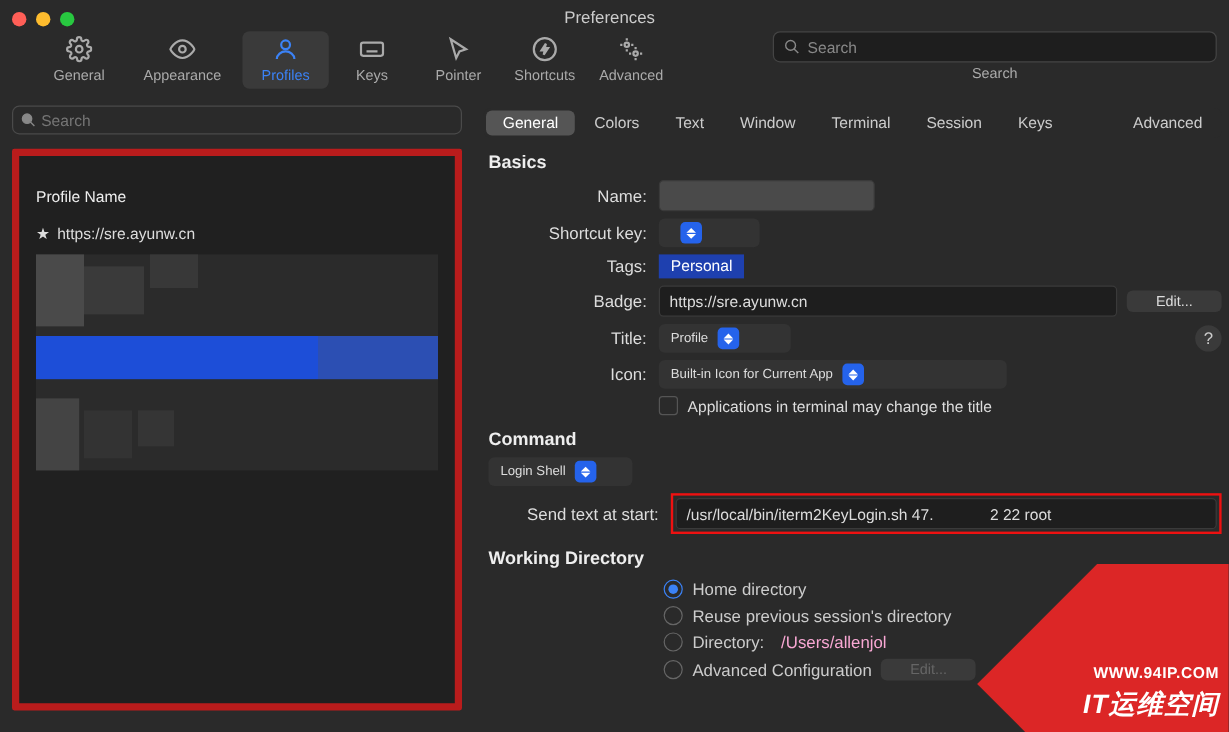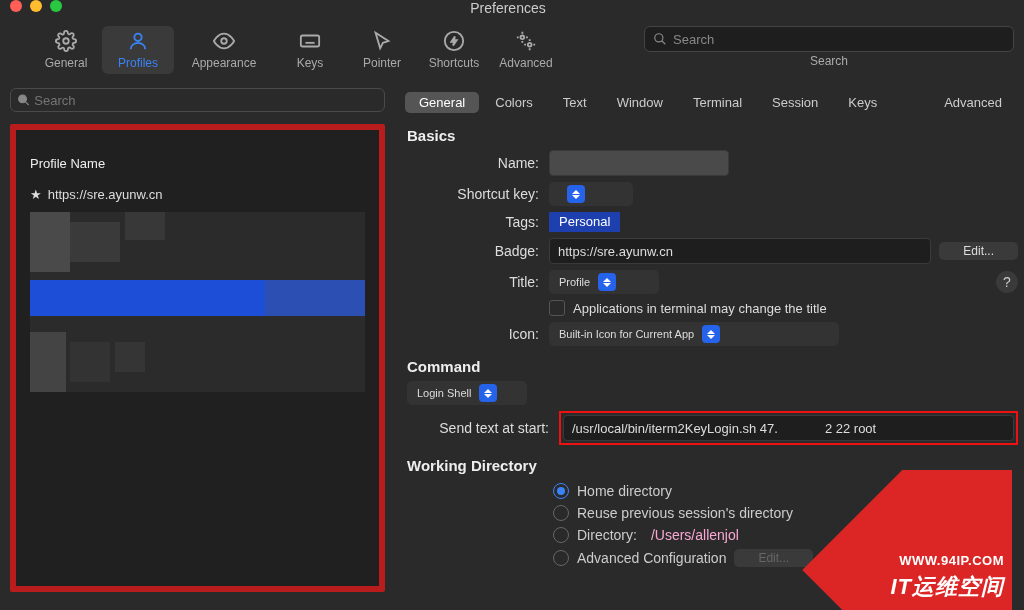--- a/index.html
+++ b/index.html
@@ -1,18 +1,18 @@
 <!DOCTYPE html>
 <html><head>
 <meta charset="utf-8">
 <style>
   * { margin: 0; padding: 0; box-sizing: border-box; font-family: -apple-system, "Helvetica Neue", Arial, sans-serif; }
   body { width: 1024px; height: 610px; background: #2a2a2a; color: #ddd; overflow: hidden; position: relative; font-size: 13px; }
 
-  .titlebar { height: 22px; display: flex; align-items: flex-start; padding: 0 10px; }
+  .titlebar { height: 22px; display: flex; align-items: flex-end; padding: 0 10px; }
   .traffic { display: flex; gap: 8px; }
   .traffic span { width: 12px; height: 12px; border-radius: 50%; display: inline-block; }
   .t-red { background: #ff5f57; }
   .t-yellow { background: #febc2e; }
   .t-green { background: #28c840; }
   .title { flex: 1; text-align: center; color: #ccc; font-size: 14px; margin-left: -60px; }
 
   .toolbar { display: flex; align-items: flex-start; padding: 4px 10px 8px 30px; gap: 0; }
   .tool-group { display: flex; gap: 0; }
   .tool { width: 72px; display: flex; flex-direction: column; align-items: center; gap: 4px; color: #aaa; cursor: pointer; padding: 4px 0; border-radius: 6px; }
@@ -57,21 +57,21 @@
   .edit-btn.disabled { color: #666; }
   .checkbox { width: 16px; height: 16px; border: 1px solid #555; border-radius: 3px; display: inline-block; flex-shrink: 0; }
   .help-btn { width: 22px; height: 22px; border-radius: 50%; background: #3a3a3a; color: #ccc; display: flex; align-items: center; justify-content: center; font-size: 14px; margin-left: auto; }
   .tag-pill { background: #1e40af; padding: 2px 10px 3px; font-size: 13px; color: #fff; display: inline-block; }
   .radio { width: 16px; height: 16px; border: 1px solid #666; border-radius: 50%; display: inline-flex; align-items: center; justify-content: center; flex-shrink: 0; }
   .radio.checked { border-color: #3b82f6; }
   .radio.checked::after { content: ""; width: 8px; height: 8px; border-radius: 50%; background: #3b82f6; }
   .wd-row { display: flex; align-items: center; gap: 8px; padding: 3px 0 3px 150px; font-size: 14px; color: #ccc; }
   .redbox { border: 2px solid #e11; padding: 2px; }
 
-  .watermark { position: absolute; bottom: 0; right: 12px; width: 260px; height: 140px; pointer-events: none; overflow: hidden; }
+  .watermark { position: absolute; bottom: 0; right: 0; width: 260px; height: 140px; pointer-events: none; overflow: hidden; }
   .corner { position: absolute; bottom: -80px; right: -80px; width: 240px; height: 240px; background: #dc2626; transform: rotate(45deg); }
   .wm-text1 { position: absolute; bottom: 42px; right: 8px; color: #fff; font-weight: 700; font-size: 13px; letter-spacing: 0.5px; }
   .wm-text2 { position: absolute; bottom: 8px; right: 8px; color: #fff; font-weight: 800; font-size: 22px; font-style: italic; letter-spacing: 1px; }
 </style>
 </head>
 <body>
 
 <div class="titlebar">
   <div class="traffic">
     <span class="t-red"></span>
@@ -83,33 +83,33 @@
 
 <div class="toolbar">
   <div class="tool-group">
     <div class="tool">
       <svg viewBox="0 0 24 24" fill="none" stroke="currentColor" stroke-width="2">
           <circle cx="12" cy="12" r="3"></circle>
           <path d="M19.4 15a1.7 1.7 0 0 0 .3 1.8l.1.1a2 2 0 1 1-2.8 2.8l-.1-.1a1.7 1.7 0 0 0-1.8-.3 1.7 1.7 0 0 0-1 1.5V21a2 2 0 1 1-4 0v-.1a1.7 1.7 0 0 0-1-1.5 1.7 1.7 0 0 0-1.8.3l-.1.1a2 2 0 1 1-2.8-2.8l.1-.1a1.7 1.7 0 0 0 .3-1.8 1.7 1.7 0 0 0-1.5-1H3a2 2 0 1 1 0-4h.1a1.7 1.7 0 0 0 1.5-1 1.7 1.7 0 0 0-.3-1.8l-.1-.1a2 2 0 1 1 2.8-2.8l.1.1a1.7 1.7 0 0 0 1.8.3h0a1.7 1.7 0 0 0 1-1.5V3a2 2 0 1 1 4 0v.1a1.7 1.7 0 0 0 1 1.5h0a1.7 1.7 0 0 0 1.8-.3l.1-.1a2 2 0 1 1 2.8 2.8l-.1.1a1.7 1.7 0 0 0-.3 1.8v0a1.7 1.7 0 0 0 1.5 1H21a2 2 0 1 1 0 4h-.1a1.7 1.7 0 0 0-1.5 1z"></path>
         </svg>
       <span class="tool-label">General</span>
     </div>
+    <div class="tool wider">
+      <svg viewBox="0 0 24 24" fill="none" stroke="currentColor" stroke-width="2">
+          <path d="M1 12s4-8 11-8 11 8 11 8-4 8-11 8-11-8-11-8z"></path>
+          <circle cx="12" cy="12" r="3"></circle>
+        </svg>
+      <span class="tool-label">Appearance</span>
+    </div>
     <div class="tool active">
       <svg viewBox="0 0 24 24" fill="none" stroke="currentColor" stroke-width="2">
           <circle cx="12" cy="8" r="4"></circle>
           <path d="M4 21c0-4 4-7 8-7s8 3 8 7"></path>
         </svg>
       <span class="tool-label">Profiles</span>
-    </div>
-    <div class="tool wider">
-      <svg viewBox="0 0 24 24" fill="none" stroke="currentColor" stroke-width="2">
-          <path d="M1 12s4-8 11-8 11 8 11 8-4 8-11 8-11-8-11-8z"></path>
-          <circle cx="12" cy="12" r="3"></circle>
-        </svg>
-      <span class="tool-label">Appearance</span>
     </div>
     <div class="tool">
       <svg viewBox="0 0 24 24" fill="none" stroke="currentColor" stroke-width="2">
           <rect x="2" y="6" width="20" height="12" rx="2"></rect>
           <line x1="6" y1="10" x2="6" y2="10"></line>
           <line x1="10" y1="10" x2="10" y2="10"></line>
           <line x1="14" y1="10" x2="14" y2="10"></line>
           <line x1="18" y1="10" x2="18" y2="10"></line>
           <line x1="7" y1="14" x2="17" y2="14"></line>
         </svg>
@@ -229,34 +229,34 @@
       <div class="field-box">
         <div class="select-box" style="min-width:110px">
             <span>Profile</span>
             <span class="select-arrow"></span>
           </div>
         <span class="help-btn">?</span>
       </div>
     </div>
 
     <div class="form-row">
-      <div class="form-label"></div>
-      <div class="field-box">
-        <span class="checkbox"></span>
-        <span>Applications in terminal may change the title</span>
-      </div>
-    </div>
-
-    <div class="form-row">
       <div class="form-label">Icon:</div>
       <div class="field-box">
         <div class="select-box" style="min-width:290px">
             <span>Built-in Icon for Current App</span>
             <span class="select-arrow"></span>
           </div>
+      </div>
+    </div>
+
+    <div class="form-row">
+      <div class="form-label"></div>
+      <div class="field-box">
+        <span class="checkbox"></span>
+        <span>Applications in terminal may change the title</span>
       </div>
     </div>
 
     <div class="section-title">Command</div>
 
     <div class="form-row" style="padding-left:4px">
       <div class="select-box" style="min-width:120px">
           <span>Login Shell</span>
           <span class="select-arrow"></span>
         </div>

